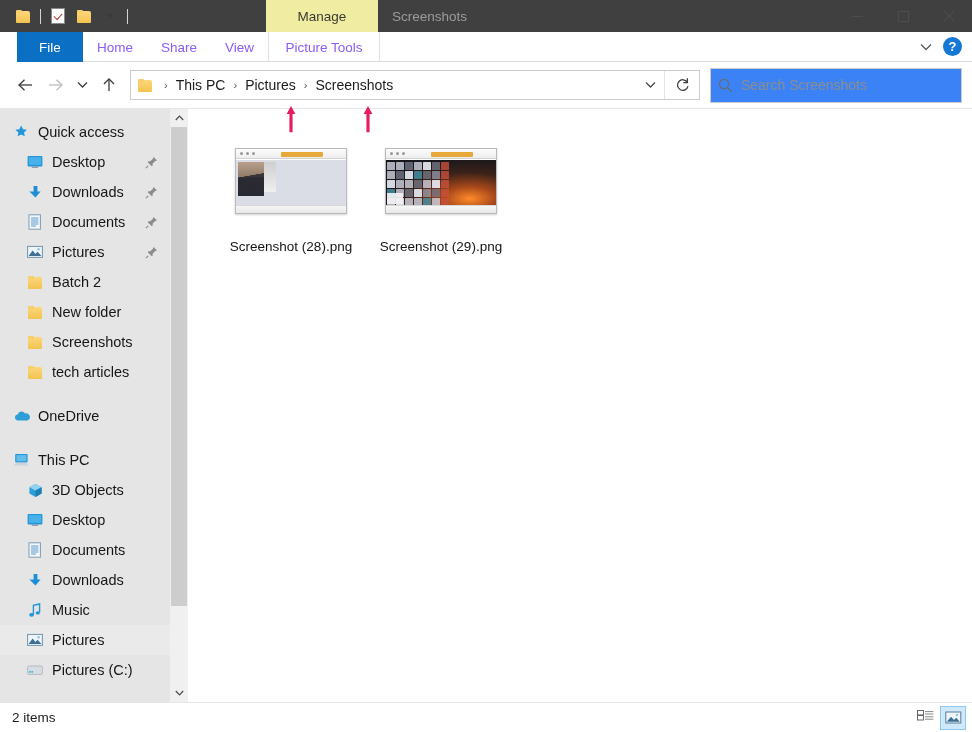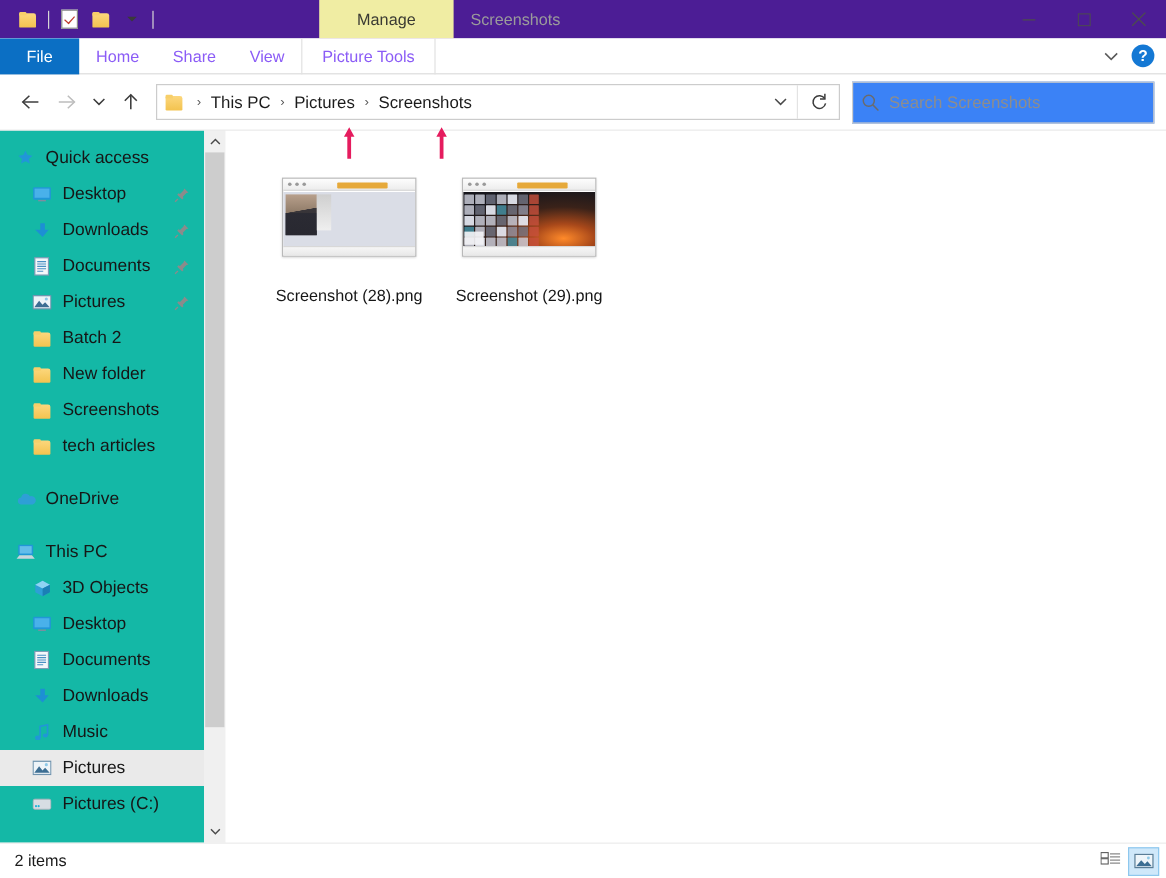--- a/index.html
+++ b/index.html
@@ -18,21 +18,21 @@
     background: #ffffff;
     display: flex;
     flex-direction: column;
   }
 
   
   .titlebar {
     position: relative;
     height: 32px;
     flex: 0 0 32px;
-    background: #4c1d95;
+    background: #404040;
     display: flex;
     align-items: center;
   }
   .qat {
     display: flex;
     align-items: center;
     height: 32px;
     padding-left: 10px;
     gap: 0px;
   }
@@ -118,20 +118,21 @@
 
   
   .ribbonbar {
     position: relative;
     height: 30px;
     flex: 0 0 30px;
     background: #ffffff;
     display: flex;
     align-items: stretch;
     border-bottom: 1px solid #dcdcdc;
+    margin-left: 17px;
   }
   .tab {
     display: flex; align-items: center; justify-content: center;
     font-size: 13.5px;
     color: #8b5cf6;
     padding: 0 14px;
     height: 30px;
     white-space: nowrap;
   }
   .tab.file {
@@ -256,21 +257,21 @@
   
   .bodyrow {
     flex: 1 1 auto;
     display: flex;
     min-height: 0;
     border-top: 1px solid #e6e6e6;
   }
   .sidebar {
     width: 170px;
     flex: 0 0 170px;
-    background: #14b8a6;
+    background: #e5e5e5;
     overflow: hidden;
     position: relative;
     padding-top: 8px;
   }
   .nav-item {
     height: 30px;
     display: flex;
     align-items: center;
     padding-left: 10px;
     position: relative;

